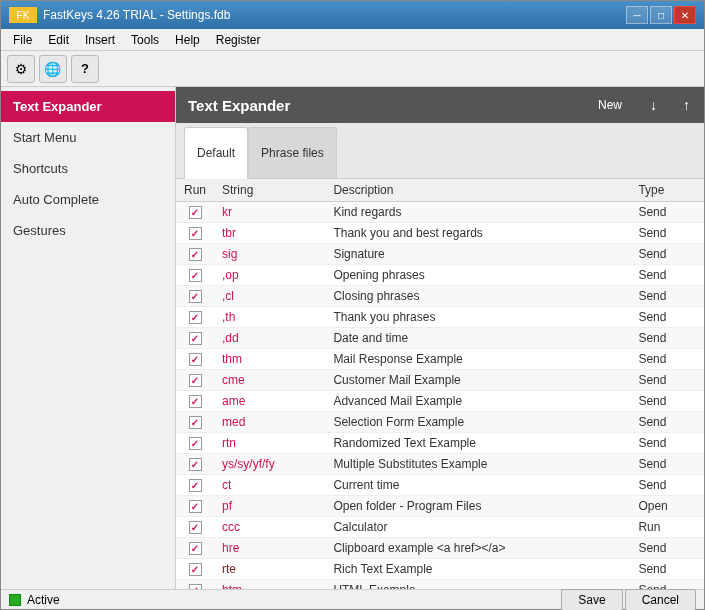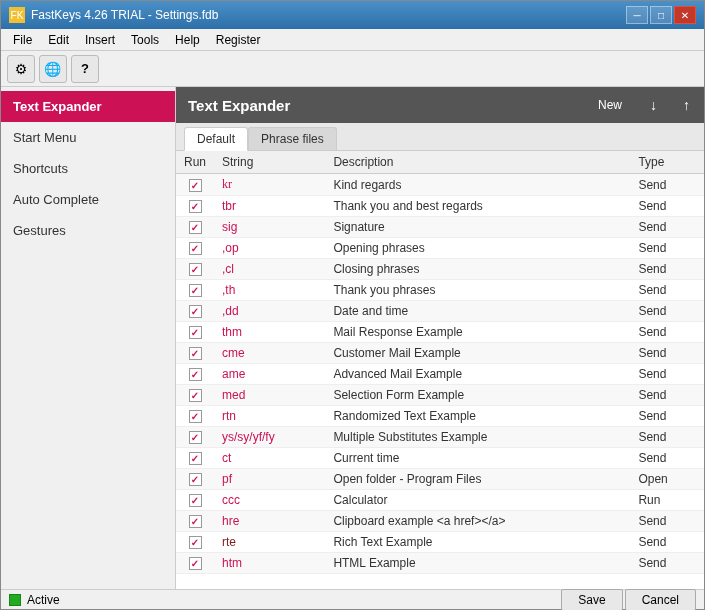--- a/index.html
+++ b/index.html
@@ -34,21 +34,21 @@
       flex-shrink: 0;
     }
     .title-bar-left {
       display: flex;
       align-items: center;
       gap: 6px;
       font-size: 12px;
       font-weight: normal;
     }
     .title-bar-icon {
-      width: 16px;
+      width: 28px;
       height: 16px;
       background: #f0c030;
       display: flex;
       align-items: center;
       justify-content: center;
       font-size: 10px;
     }
     .title-bar-controls {
       display: flex;
       gap: 2px;
@@ -179,21 +179,21 @@
 
     
     .tabs {
       display: flex;
       background: #e8e8e8;
       border-bottom: 1px solid #ccc;
       padding: 4px 8px 0;
       flex-shrink: 0;
     }
     .tab {
-      padding: 4px 12px;
+      padding: 18px 12px;
       cursor: pointer;
       font-size: 12px;
       border: 1px solid #ccc;
       border-bottom: none;
       background: #d8d8d8;
       color: #333;
       border-radius: 3px 3px 0 0;
     }
     .tab.active {
       background: white;
@@ -363,21 +363,21 @@
             <tr>
               <th class="checkbox-cell">Run</th>
               <th>String</th>
               <th>Description</th>
               <th>Type</th>
             </tr>
           </thead>
           <tbody id="table-body">
           <tr>
                 <td class="checkbox-cell"><div class="checkbox checked"></div></td>
-                <td style="color: rgb(204, 17, 85); font-family: Liberation Serif, serif;">kr</td>
+                <td style="color: rgb(204, 17, 85);">kr</td>
                 <td>Kind regards</td>
                 <td>Send</td>
               </tr>
               <tr>
                 <td class="checkbox-cell"><div class="checkbox checked"></div></td>
                 <td style="color: rgb(204, 17, 85);">tbr</td>
                 <td>Thank you and best regards</td>
                 <td>Send</td>
               </tr>
               <tr>

